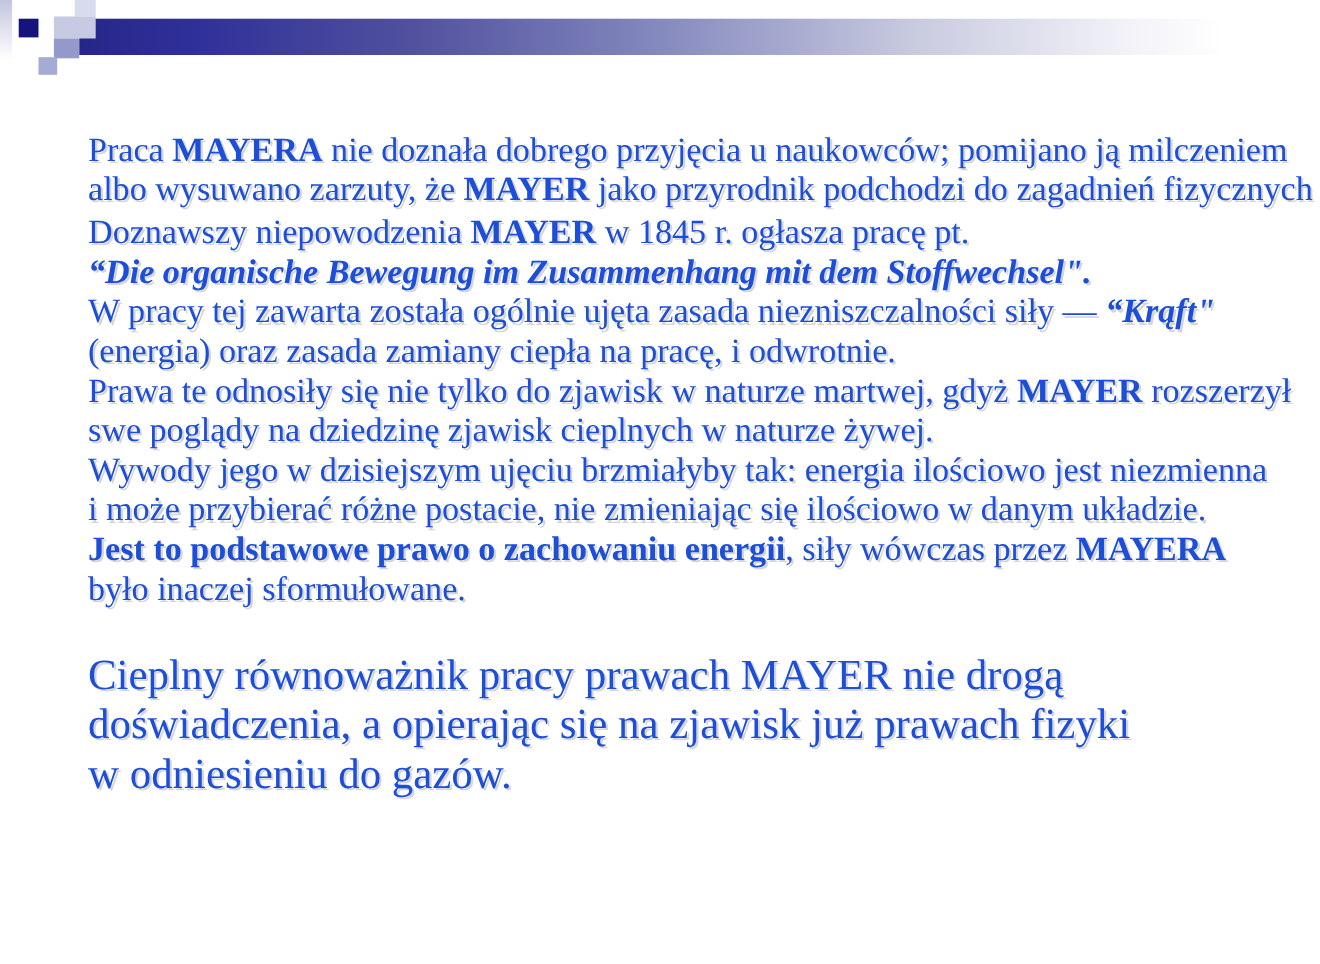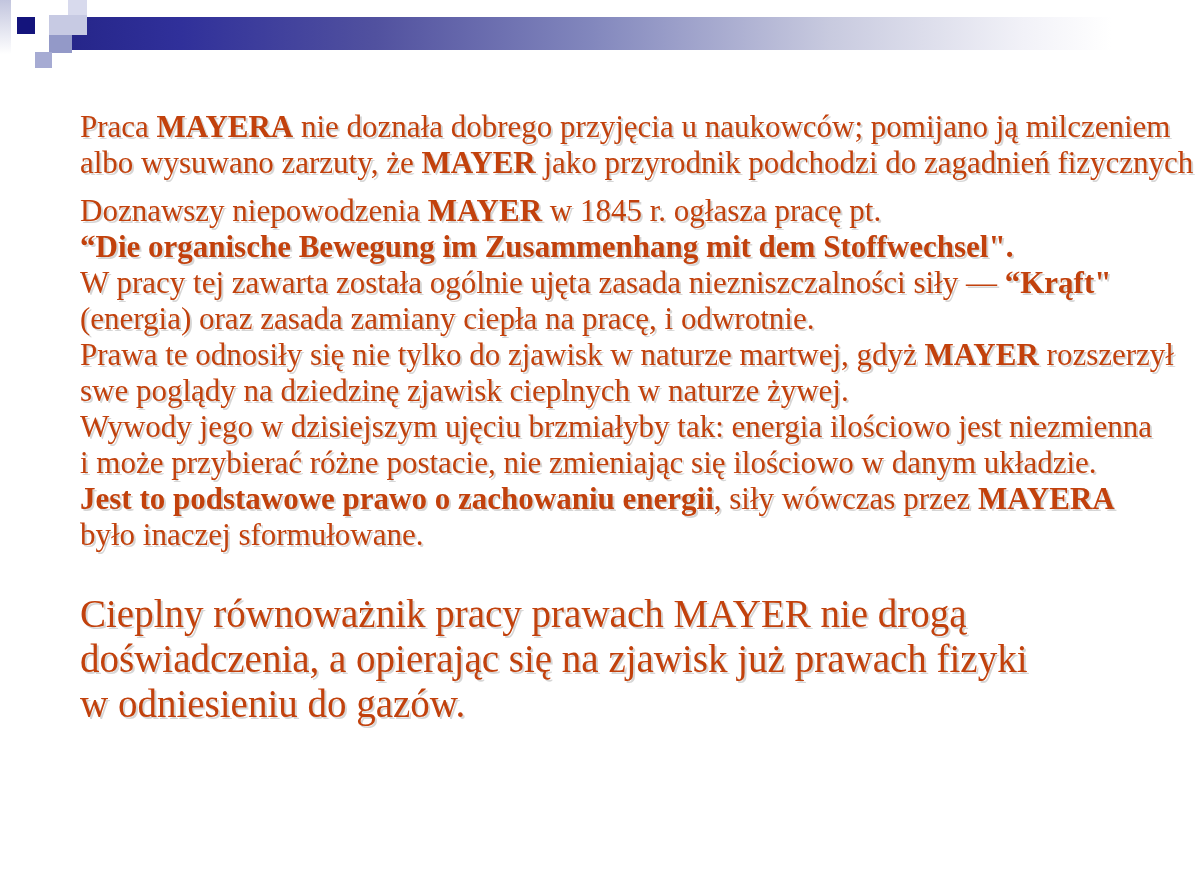--- a/index.html
+++ b/index.html
@@ -32,35 +32,35 @@
   }
   .col-top   { left: 68px; top: 0;  width: 19px; height: 15px; background: var(--column_top); }
   .sq-light  { left: 49px; top: 15px; width: 38px; height: 20px; background: var(--light_square); }
   .sq-medium { left: 49px; top: 35px; width: 23px; height: 18px; background: var(--medium_square); }
   .sq-small  { left: 35px; top: 52px; width: 17px; height: 16px; background: var(--small_square); }
   .sq-dark   { left: 17px; top: 17px; width: 18px; height: 17px; background: var(--dark_square); }
   
   .textblock {
     position: absolute;
     left: 80px;
-    top: 109px;
+    top: 118px;
     width: 1110px;
-    color: #c2410c;
+    color: #1d4ed8;
   }
   .line {
     white-space: nowrap;
     text-shadow: 2px 2px 0 rgba(165,165,165,0.45);
   }
   .line-reg { font-size: 31px; line-height: 36px; }
   .line-big { font-size: 39px; line-height: 45px; }
   .mt-extra { margin-top: 11px; }
-  .para2 { margin-top: 12px; }
+  .para2 { margin-top: 3px; }
   .para3 { margin-top: 38px; }
   .seg-b { font-weight: bold; }
-  .seg-i { }
+  .seg-i { font-style: italic; }
 </style>
 </head>
 <body>
 
 <div class="slide">
 
   <div class="decor strip-left"></div>
   <div class="decor bar"></div>
   <div class="decor col-top"></div>
   <div class="decor sq-light"></div>

